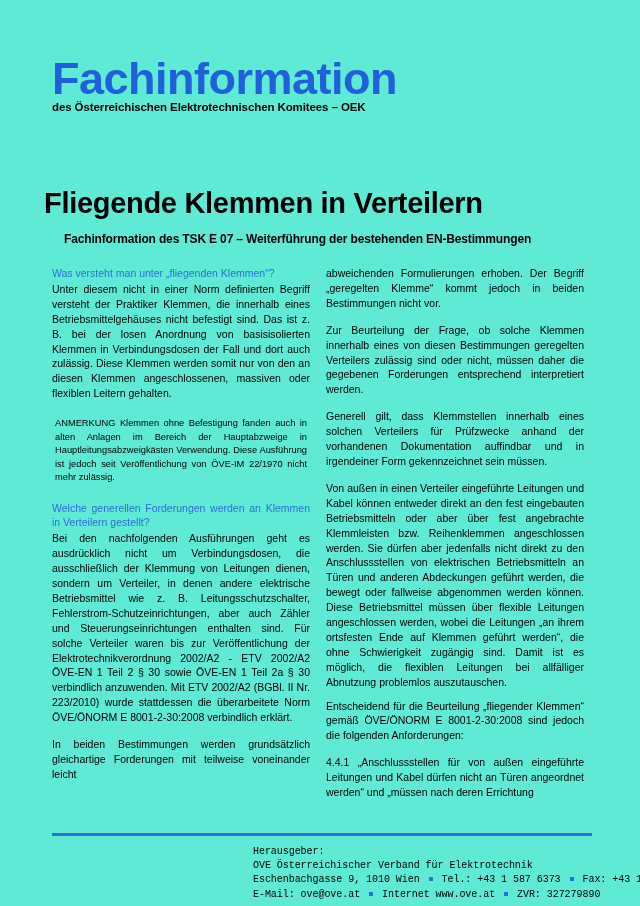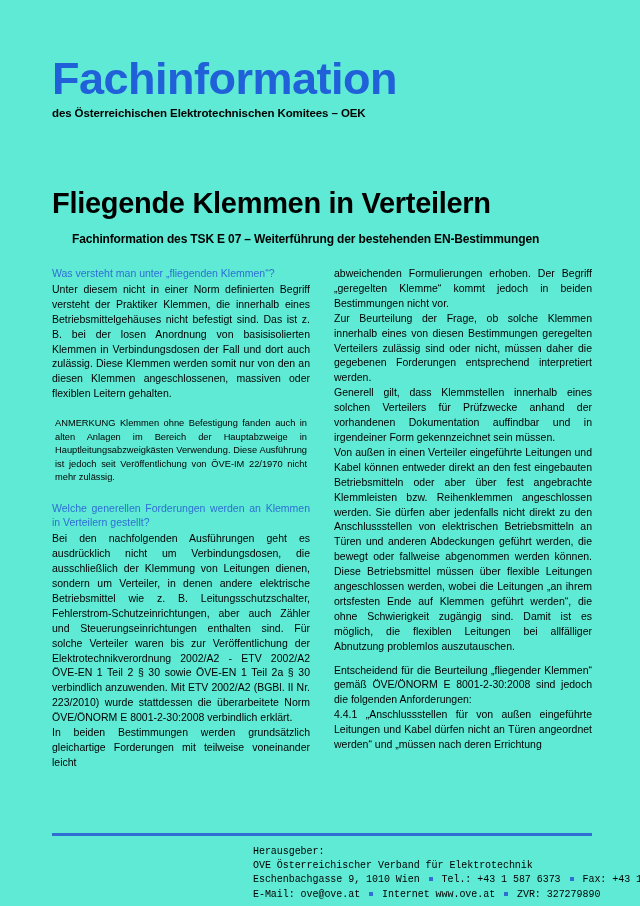--- a/index.html
+++ b/index.html
@@ -33,32 +33,31 @@
   }
   .masthead-title {
     font-size: 45px;
     font-weight: bold;
     color: #2060d8;
     letter-spacing: -0.5px;
     line-height: 1.0;
     white-space: nowrap;
   }
   .masthead-sub {
-    margin-top: 6px;
     font-size: 11.5px;
     font-weight: bold;
     color: #000000;
     letter-spacing: -0.1px;
     white-space: nowrap;
   }
 
   
   .doc-head {
     position: absolute;
-    left: 52px;
+    left: 44px;
     top: 188px;
     width: 545px;
   }
   .doc-title {
     font-size: 29px;
     font-weight: bold;
     color: #000000;
     letter-spacing: -0.3px;
     line-height: 1.1;
     white-space: nowrap;
@@ -73,21 +72,21 @@
     padding-left: 20px;
   }
 
   
   .columns {
     position: absolute;
     left: 52px;
     top: 266px;
     width: 540px;
     display: flex;
-    gap: 24px;
+    gap: 16px;
   }
   .col {
     width: 258px;
   }
 
   .qhead {
     color: #2f6fd4;
     font-size: 10.5px;
     font-weight: normal;
     line-height: 1.42;
@@ -95,21 +94,21 @@
     margin: 0 0 1px 0;
   }
   .para {
     font-size: 10.5px;
     line-height: 1.42;
     text-align: justify;
     margin: 0;
     color: #000000;
     hyphens: none;
   }
-  .para + .para { margin-top: 0; }
+  .para + .para { margin-top: 12px; }
   .gap { height: 13px; }
   .gap-sm { height: 9px; }
 
   .note {
     font-size: 9.3px;
     line-height: 1.45;
     text-align: justify;
     margin: 3px;
     color: #000000;
   }

